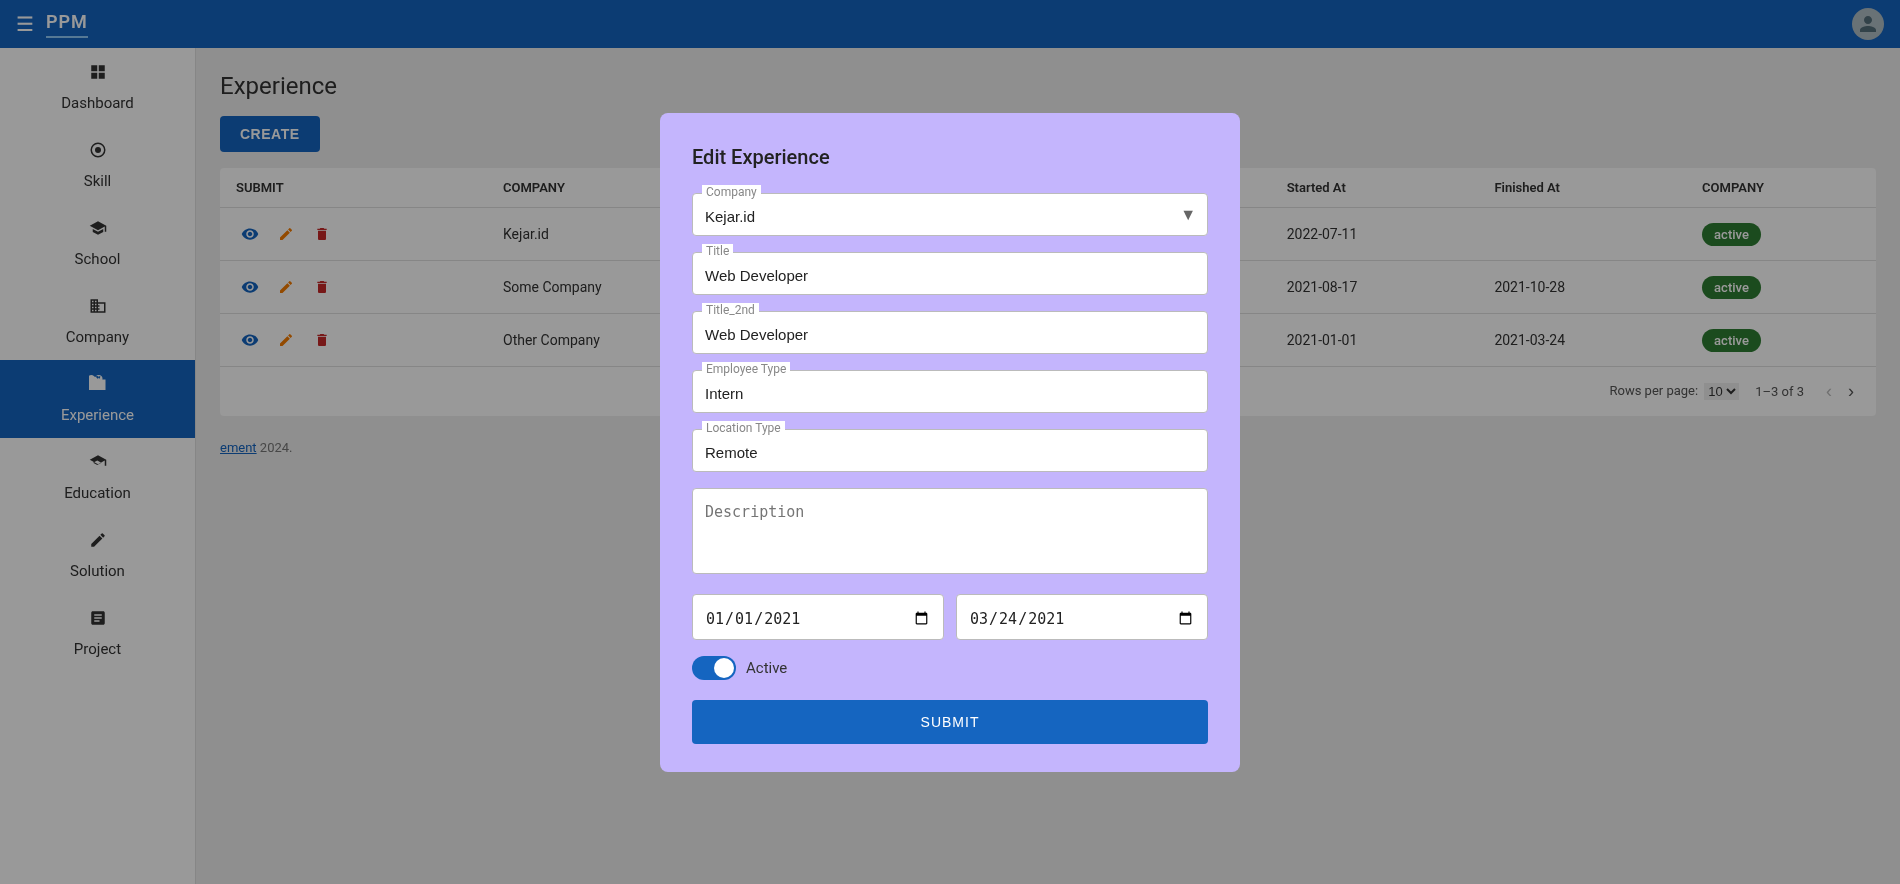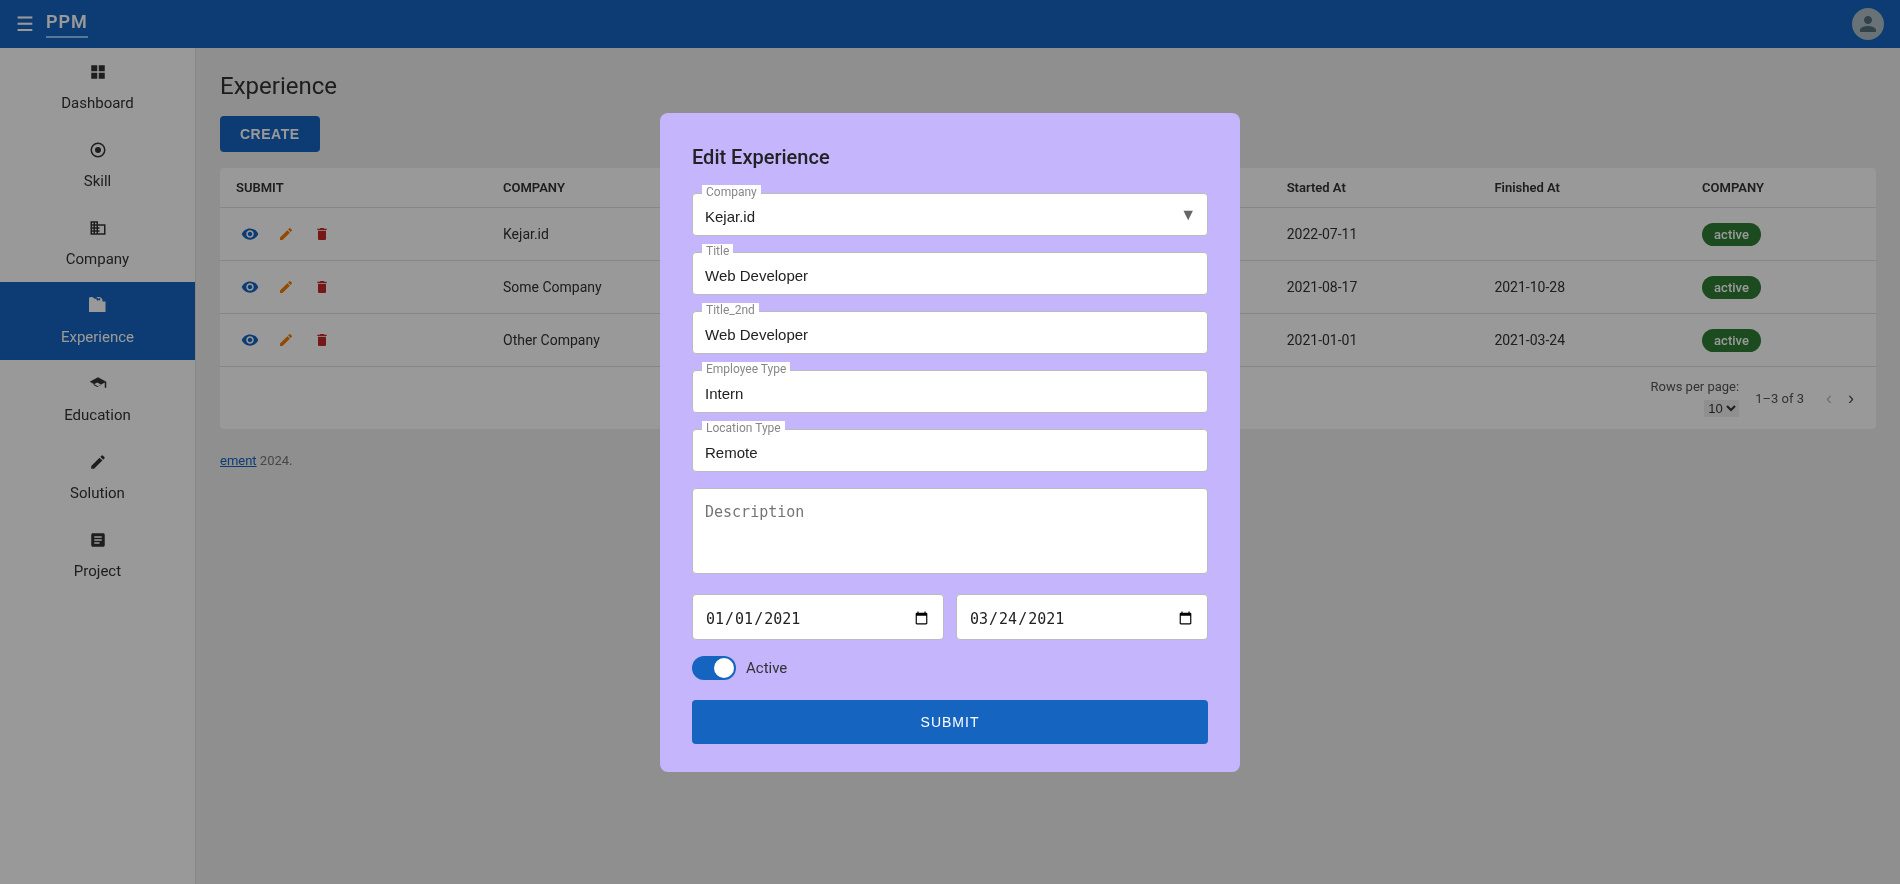--- a/index.html
+++ b/index.html
@@ -161,23 +161,22 @@
       display: flex;
       align-items: center;
       justify-content: flex-end;
       padding: 12px 16px;
       gap: 16px;
       font-size: 13px;
       color: #555;
     }
     .rows-per-page {
       display: flex;
-      align-items: flex-end;
+      align-items: flex-start;
       gap: 6px;
-      flex-direction: column;
     }
     .rows-select {
       border: none;
       font-size: 13px;
       color: #333;
       cursor: pointer;
     }
     .pagination-nav {
       display: flex;
       gap: 4px;
@@ -352,20 +351,28 @@
     <span>Dashboard</span>
   </div>
   <div class="sidebar-item">
     <span class="sidebar-icon">
       <svg width="18" height="18" viewBox="0 0 24 24" fill="currentColor">
           <circle cx="12" cy="12" r="9" fill="none" stroke="currentColor" stroke-width="2"></circle>
           <circle cx="12" cy="12" r="4"></circle>
         </svg>
     </span>
     <span>Skill</span>
+  </div>
+  <div class="sidebar-item">
+    <span class="sidebar-icon">
+      <svg width="18" height="18" viewBox="0 0 24 24" fill="currentColor">
+          <path d="M5 13.18v4L12 21l7-3.82v-4L12 17l-7-3.82zM12 3L1 9l11 6 9-4.91V17h2V9L12 3z"></path>
+        </svg>
+    </span>
+    <span>School</span>
   </div>
   <div class="sidebar-item">
     <span class="sidebar-icon">
       <svg width="18" height="18" viewBox="0 0 24 24" fill="currentColor">
           <path d="M12 7V3H2v18h20V7H12zM6 19H4v-2h2v2zm0-4H4v-2h2v2zm0-4H4V9h2v2zm0-4H4V5h2v2zm4 12H8v-2h2v2zm0-4H8v-2h2v2zm0-4H8V9h2v2zm0-4H8V5h2v2zm10 12h-8v-2h2v-2h-2v-2h2v-2h-2V9h8v10z"></path>
         </svg>
     </span>
     <span>Company</span>
   </div>
   <div class="sidebar-item active">

